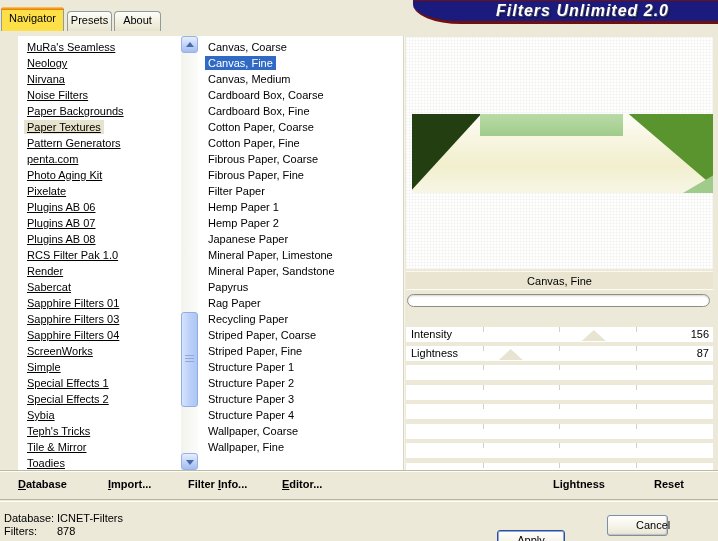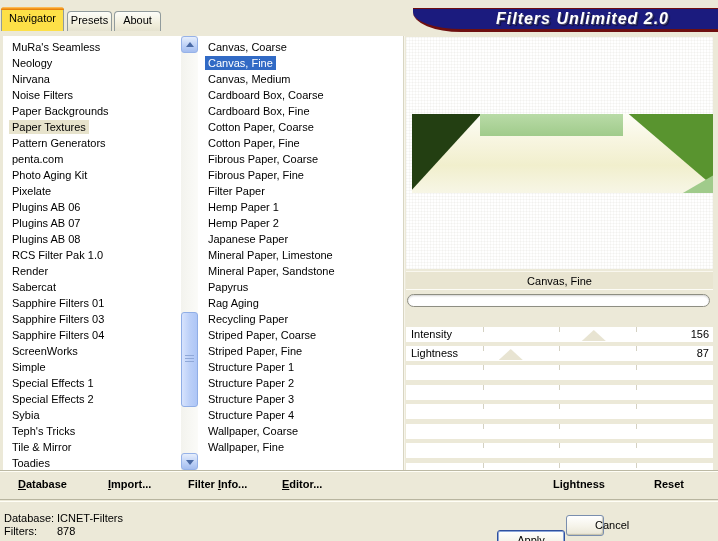--- a/index.html
+++ b/index.html
@@ -1,20 +1,20 @@
 <!DOCTYPE html>
 <html style="--banner_navy: #1b1b7e; --banner_maroon: #6e0f10; --tab_accent: #f59a23; --selection_blue: #316ac5; --selected_category_bg: #e7e3cc; --dark_green: #233f12; --medium_green: #59942f; --cream: #f1efcd;"><head>
 <meta charset="utf-8">
 <style>
   html,body{margin:0;padding:0;background:#ece9d8;}
   .app{position:relative;width:718px;height:541px;overflow:hidden;background:#ece9d8;
        font-family:"Liberation Sans",sans-serif;font-size:11px;color:#000;}
 
   
-  .banner{position:absolute;left:413px;top:8px;width:305px;height:20px;
+  .banner{position:absolute;left:413px;top:0;width:305px;height:20px;
           background:var(--banner_navy,#1b1b7e);
           border-top:1px solid var(--banner_maroon,#6e0f10);
           border-bottom:3px solid var(--banner_maroon,#6e0f10);
           border-bottom-left-radius:48px 20px;text-align:center;}
   .banner span{display:inline-block;padding-left:34px;color:#fff;font-style:italic;font-weight:bold;
           font-size:16px;line-height:19px;letter-spacing:1px;
           text-shadow:1px 1px 0 #4a4a6e,2px 2px 1px rgba(0,0,0,.45);}
 
   
   .tab{position:absolute;box-sizing:border-box;border:1px solid #919b9c;border-bottom:none;
@@ -24,21 +24,21 @@
   .tab.active{left:1px;top:7px;width:63px;height:24px;background:#fde047;z-index:2;}
   .tab.active span{line-height:20px;}
   .tab.active::before{content:"";position:absolute;left:-1px;right:-1px;top:-1px;height:3px;
        background:linear-gradient(#ffca6a,var(--tab_accent,#f59a23) 50%,#e07800);
        border-radius:3px 3px 0 0;}
   .tab.t2{left:67px;top:11px;width:45px;height:20px;}
   .tab.t3{left:114px;top:11px;width:47px;height:20px;}
 
   
   .listpane{position:absolute;top:36px;height:434px;background:#fff;overflow:hidden;padding-top:3px;box-sizing:border-box;}
-  #cat-pane{left:3px;width:204px;}
+  #cat-pane{left:18px;width:204px;text-decoration:underline;}
   #filter-pane{left:199px;width:204px;}
   .vdiv{position:absolute;left:403px;top:36px;width:1px;height:434px;background:#d8d5c2;}
   .vdiv2{position:absolute;left:404px;top:36px;width:1px;height:434px;background:#f6f4ea;}
   .li{height:16px;line-height:16px;padding-left:6px;white-space:nowrap;}
   .li span{padding:1px 3px;}
   .sel-cat{background:var(--selected_category_bg,#e7e3cc);}
   .sel-filter{background:var(--selection_blue,#316ac5);color:#fff;}
 
   
   .sbar{position:absolute;left:181px;top:36px;width:17px;height:434px;
@@ -99,21 +99,21 @@
 
   
   .statusbar{position:absolute;left:0;top:501px;width:718px;height:40px;
         border-top:1px solid #fffef6;background:#ece9d8;}
   .stat{position:absolute;}
   .btn{position:absolute;top:515px;height:21px;box-sizing:border-box;border:1px solid #7a8eae;
         border-radius:3px;background:linear-gradient(#ffffff,#f5f3e9 55%,#e9e6d5);
         text-align:center;line-height:19px;cursor:default;
         box-shadow:inset -1px -1px 1px rgba(160,155,130,.5);}
   .btn.default{border:1px solid #2f4f9e;box-shadow:inset 0 0 0 1px #8aa5d8;margin-top:15px;}
-  #apply{left:497px;width:68px;} #cancel{left:566px;width:38px;padding-left:28px;} #help{left:622px;width:63px;margin-top:48px;}
+  #apply{left:497px;width:68px;} #cancel{left:607px;width:61px;padding-left:28px;} #help{left:622px;width:63px;margin-top:48px;}
 </style>
 </head>
 <body>
 
 <div class="app">
 
   <div class="banner">
     <span>Filters Unlimited 2.0</span>
   </div>
 
@@ -177,21 +177,21 @@
       <div class="li"><span>Cotton Paper, Fine</span></div>
       <div class="li"><span>Fibrous Paper, Coarse</span></div>
       <div class="li"><span>Fibrous Paper, Fine</span></div>
       <div class="li"><span>Filter Paper</span></div>
       <div class="li"><span>Hemp Paper 1</span></div>
       <div class="li"><span>Hemp Paper 2</span></div>
       <div class="li"><span>Japanese Paper</span></div>
       <div class="li"><span>Mineral Paper, Limestone</span></div>
       <div class="li"><span>Mineral Paper, Sandstone</span></div>
       <div class="li"><span>Papyrus</span></div>
-      <div class="li"><span>Rag Aging</span></div>
+      <div class="li"><span>Rag Paper</span></div>
       <div class="li"><span>Recycling Paper</span></div>
       <div class="li"><span>Striped Paper, Coarse</span></div>
       <div class="li"><span>Striped Paper, Fine</span></div>
       <div class="li"><span>Structure Paper 1</span></div>
       <div class="li"><span>Structure Paper 2</span></div>
       <div class="li"><span>Structure Paper 3</span></div>
       <div class="li"><span>Structure Paper 4</span></div>
       <div class="li"><span>Wallpaper, Coarse</span></div>
       <div class="li"><span>Wallpaper, Fine</span></div>
     </div>

